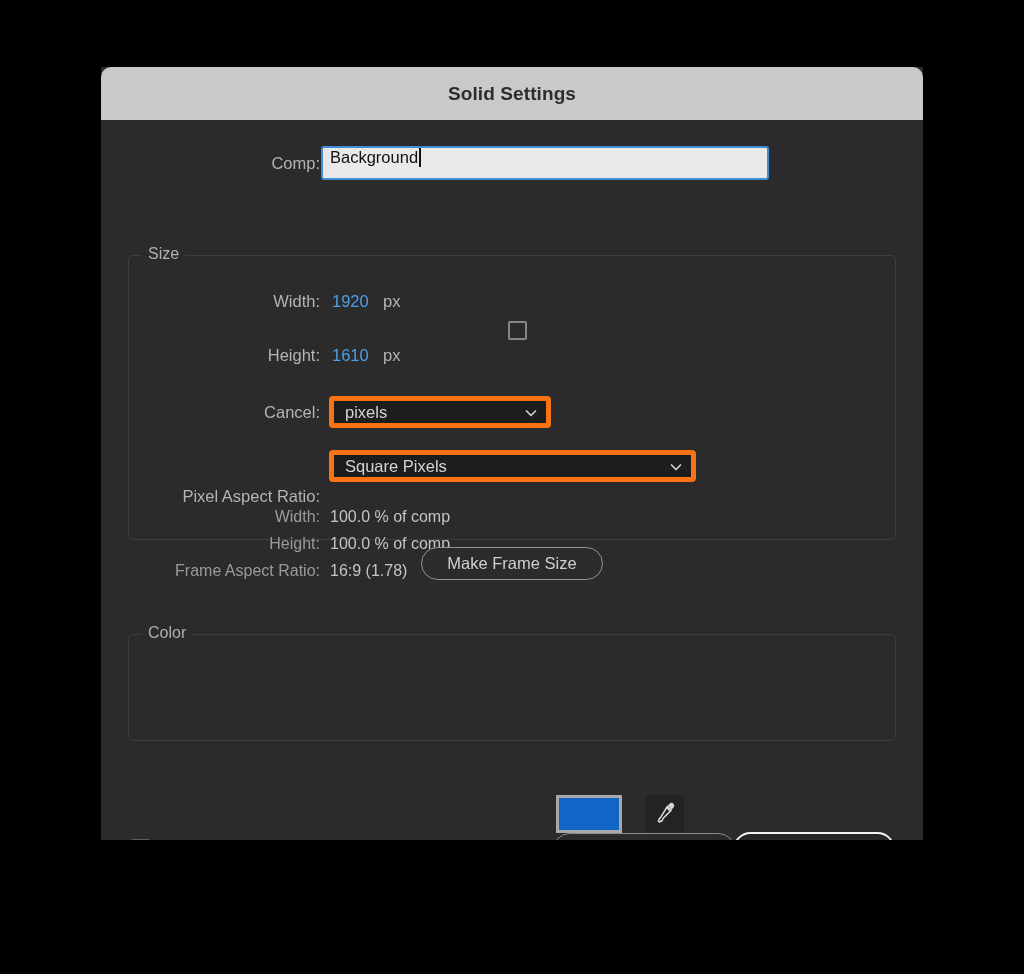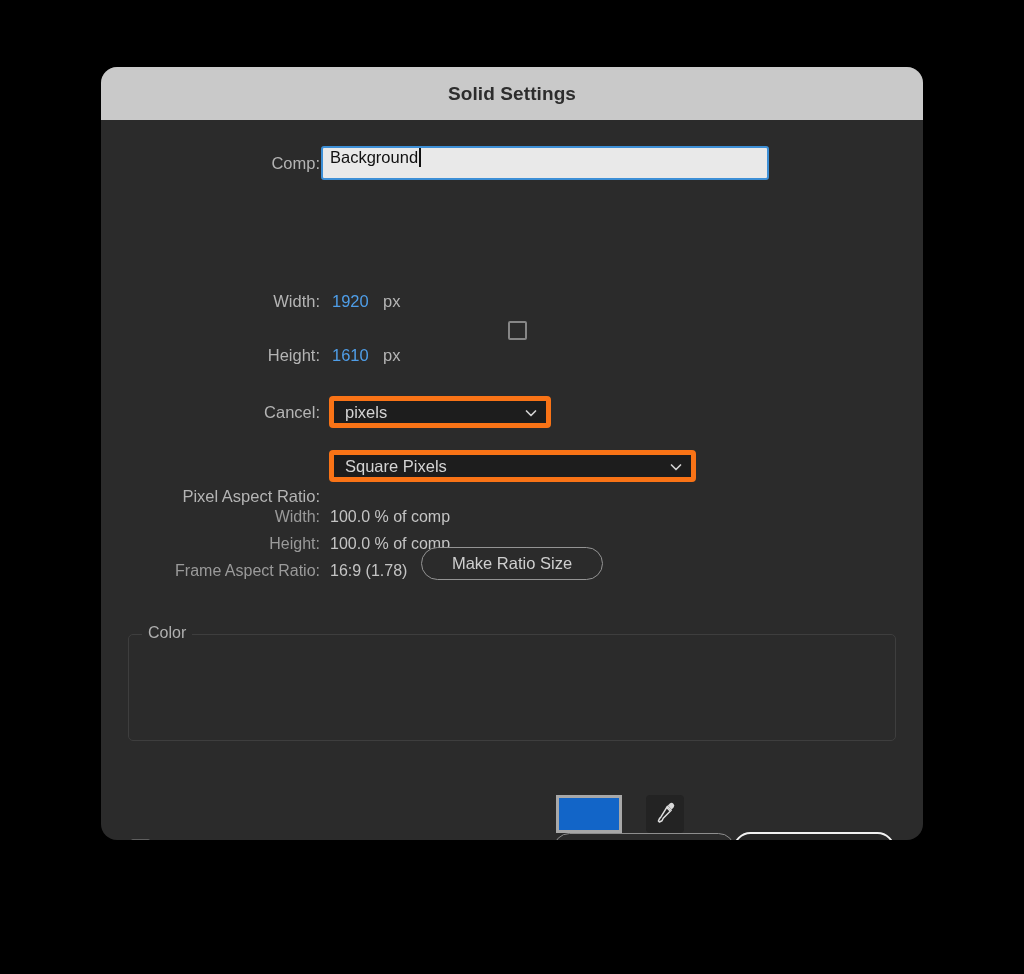--- a/index.html
+++ b/index.html
@@ -17,21 +17,21 @@
   }
 
   
   .dialog {
     position: absolute;
     left: 101px;
     top: 67px;
     width: 822px;
     height: 773px;
     background: #2b2b2b;
-    border-radius: 16px;
+    border-radius: 0;
     box-sizing: border-box;
     overflow: hidden;
   }
   .titlebar {
     height: 53px;
     background: #c9c9c9;
     display: flex;
     align-items: center;
     justify-content: center;
     border-top-left-radius: 10px;
@@ -296,20 +296,23 @@
   <div class="dialog-body">
 
     <div class="name-row">
       <span class="name-label">Comp:</span>
       <div class="name-input">
         <span class="name-input-value">Background</span>
           <span class="text-caret"></span>
       </div>
     </div>
 
+    <div class="groupbox" id="size-group">
+      <span class="groupbox-title">Size</span>
+    </div>
 
     <div class="field-row" style="top:170px;height:22px;">
       <span class="field-label">Width:</span>
       <span class="hot-value">1920</span>
       <span class="unit-suffix" style="left:282px;">px</span>
     </div>
 
     <div class="checkbox-wrap" style="left:407px;top:201px;">
       <span class="checkbox-box"></span>
     </div>
@@ -350,21 +353,21 @@
     </div>
     <div>
       <span class="info-label" style="top:415px;">Height:</span>
       <span class="info-value" style="top:415px;">100.0 % of comp</span>
     </div>
     <div>
       <span class="info-label" style="top:442px;">Frame Aspect Ratio:</span>
       <span class="info-value" style="top:442px;">16:9 (1.78)</span>
     </div>
 
-    <div class="pill" id="make-comp-size-button">Make Ratio Size</div>
+    <div class="pill" id="make-comp-size-button">Make Frame Size</div>
 
     <div class="groupbox" id="color-group">
       <span class="groupbox-title">Color</span>
     </div>
 
     <div id="color-swatch">
       <div style="width: 100%; height: 100%; background: rgb(18, 101, 200);"></div>
     </div>
 
     <div id="eyedropper-button">

